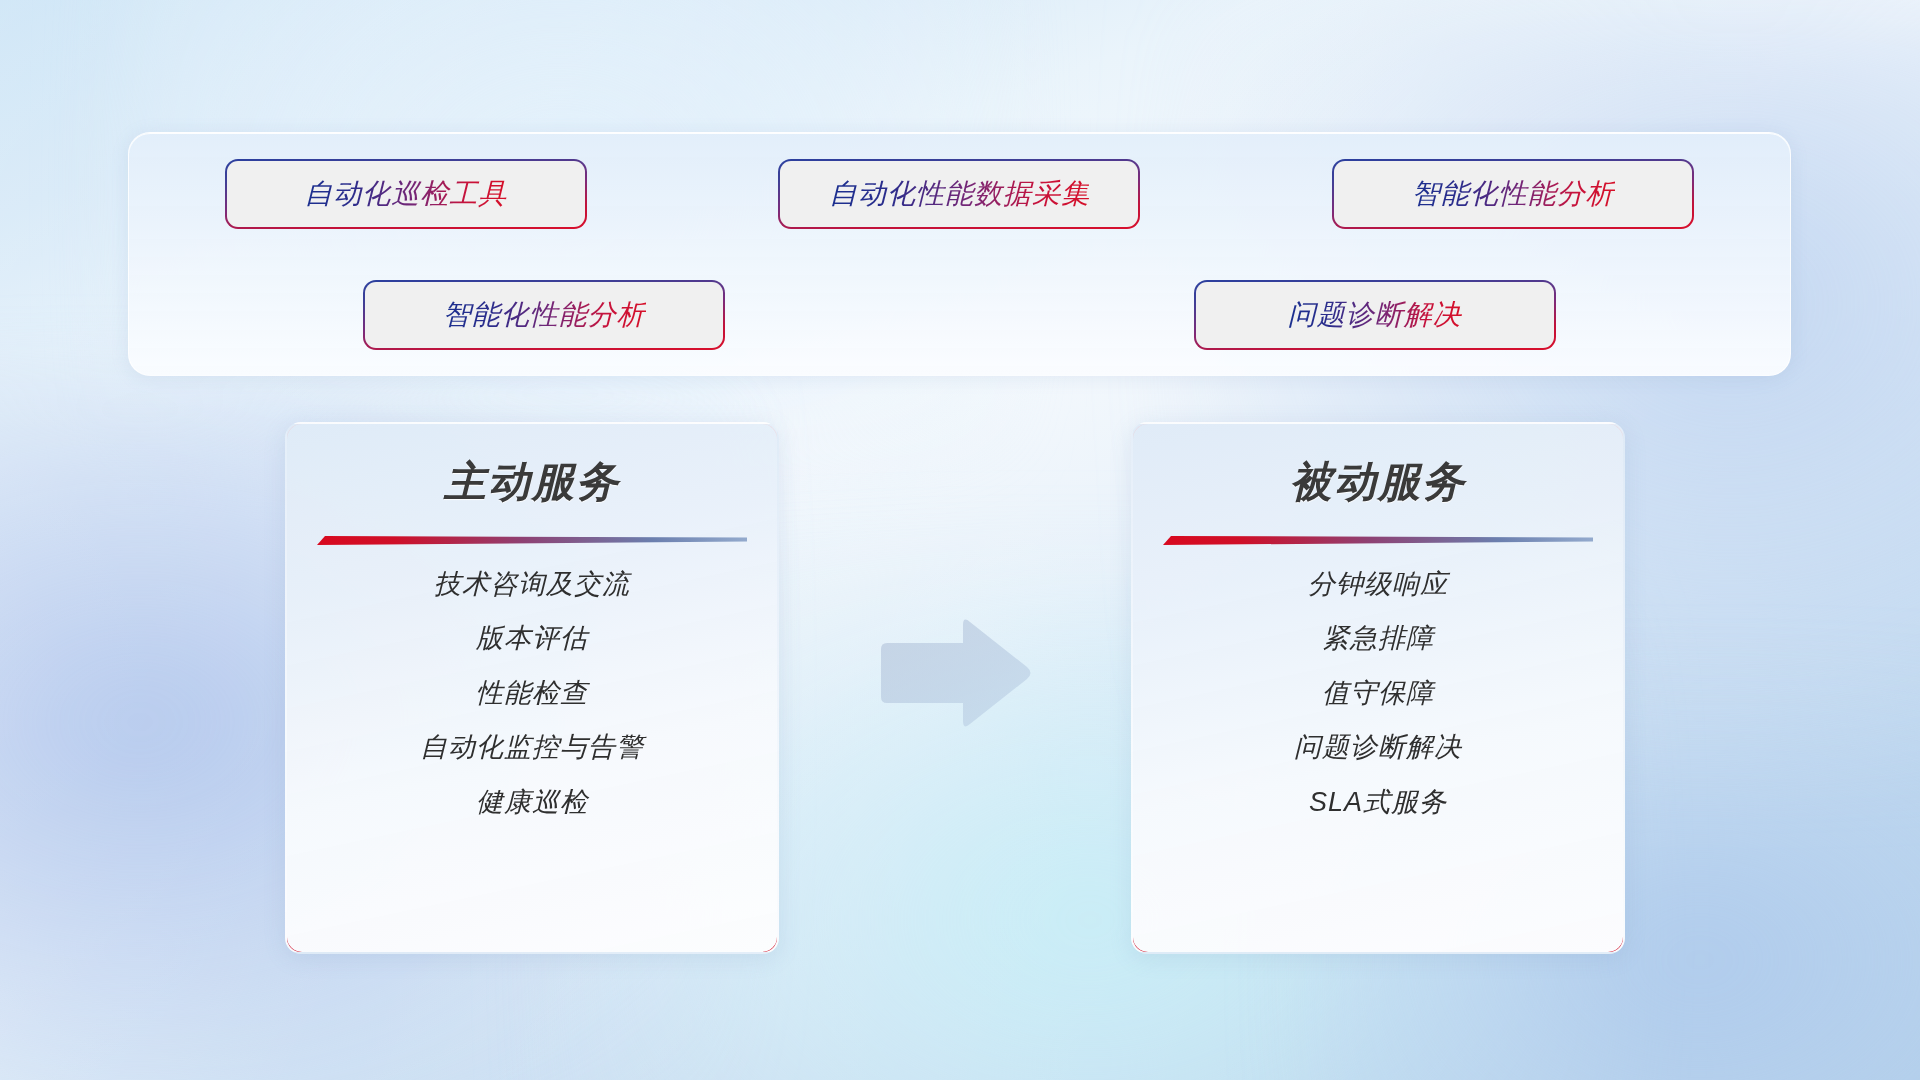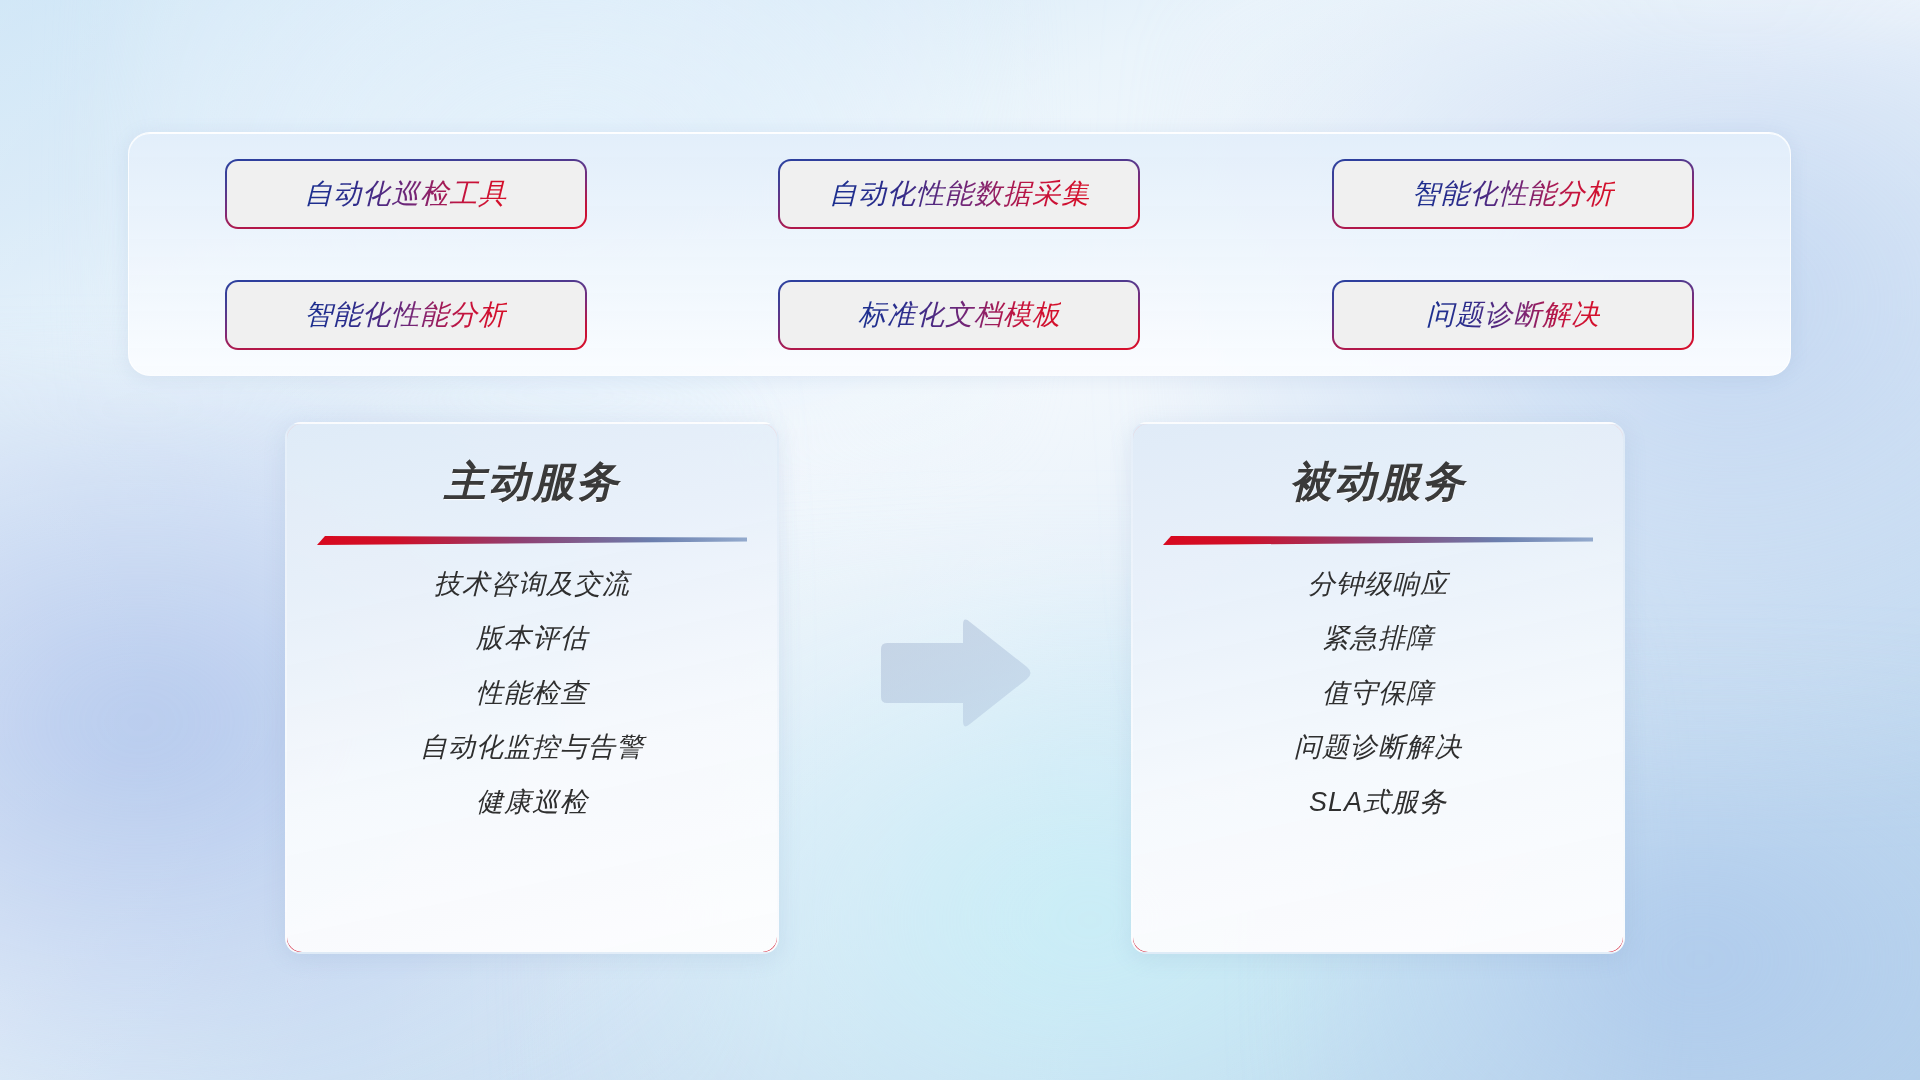--- a/index.html
+++ b/index.html
@@ -242,23 +242,20 @@
       <div class="pill">
         <span class="pill-label">智能化性能分析</span>
       </div>
     </div>
 
     <div class="pill-row">
       <div class="pill">
         <span class="pill-label">智能化性能分析</span>
       </div>
       <div class="pill">
-        <span class="pill-label">标准化文档模板</span>
-      </div>
-      <div class="pill">
         <span class="pill-label">问题诊断解决</span>
       </div>
     </div>
 
   </div>
 
   <div class="service-card" id="card-proactive">
     <div class="card-border"></div>
     <div class="card-inner">
       <div class="card-title">主动服务</div>

